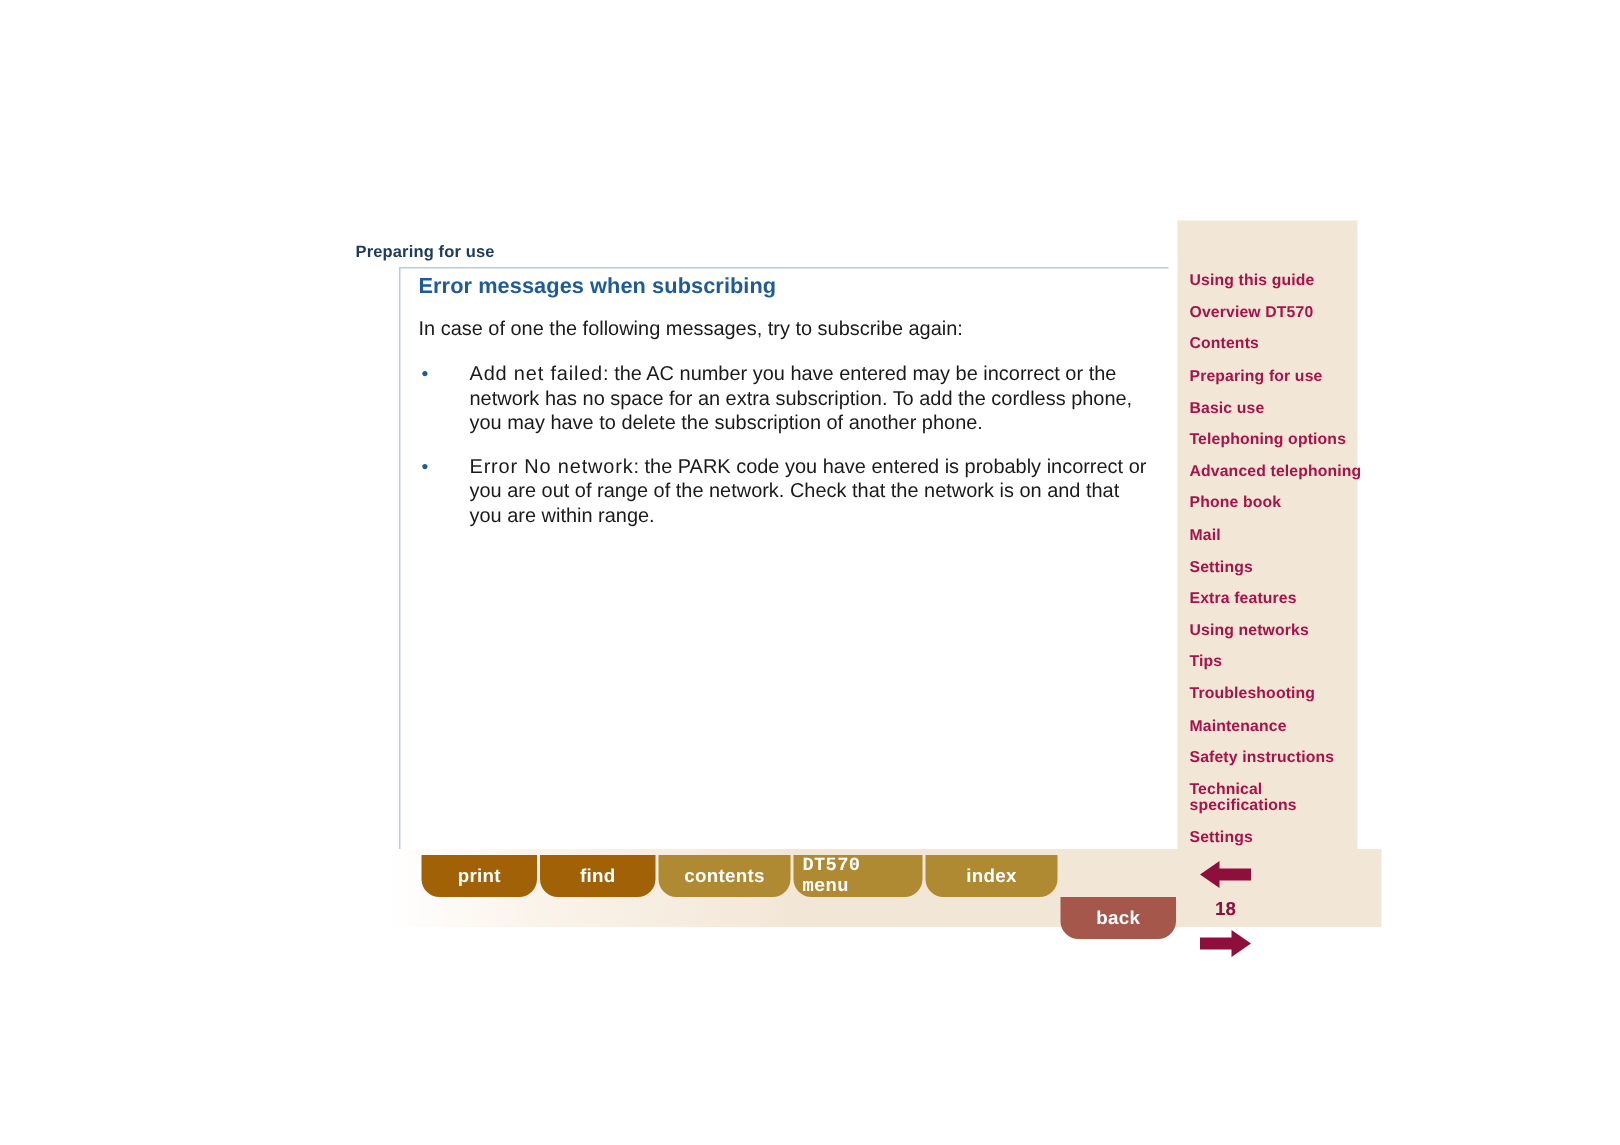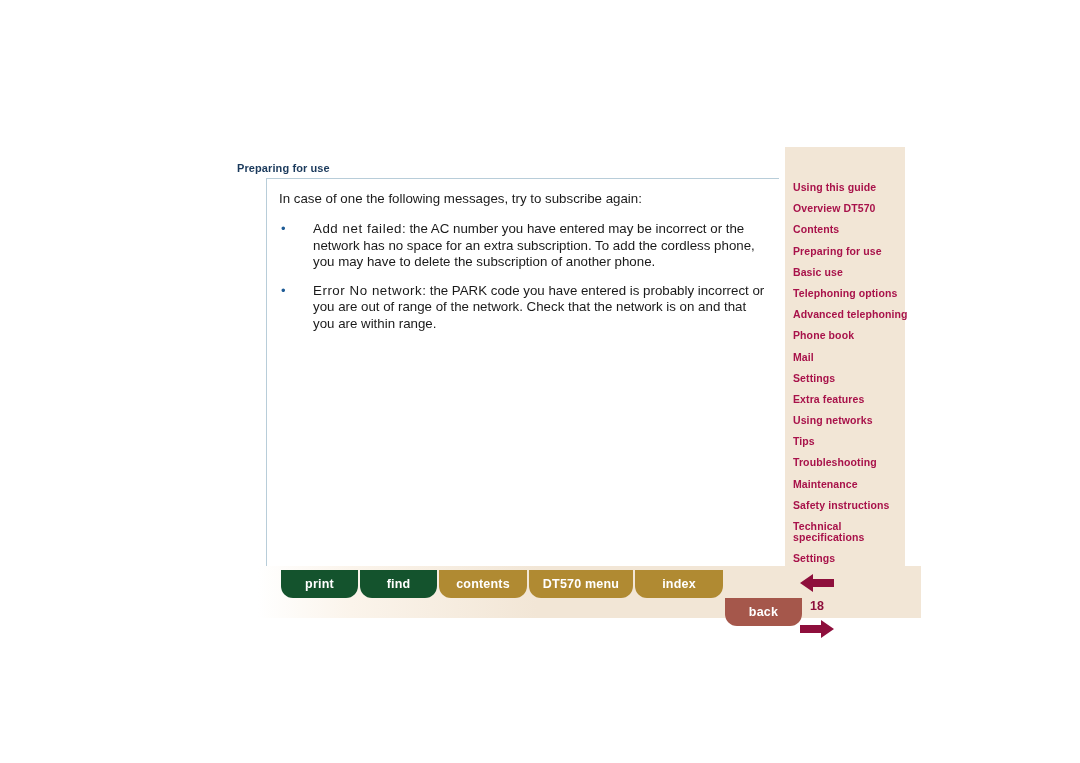--- a/index.html
+++ b/index.html
@@ -153,21 +153,21 @@
     font-weight: bold;
     display: flex;
     align-items: center;
     justify-content: center;
     cursor: pointer;
     letter-spacing: 0.2px;
     box-sizing: border-box;
     padding: 0 6px;
   }
 
-  .nav-button.red   { background: #14532d; }
+  .nav-button.red   { background: #a16207; }
   .nav-button.gold  { background: #b08a32; }
   .nav-button.brown { background: #a5574b; }
 
   
   #pager {
     position: absolute;
     left: 800px;
     top: 573px;
     display: flex;
     align-items: center;
@@ -185,20 +185,21 @@
 </style>
 </head>
 <body>
 
 <div id="page-root">
 
   <div id="breadcrumb">Preparing for use</div>
 
   <div id="content-area">
     <div id="content-inner">
+      <h1 id="page-title">Error messages when subscribing</h1>
       <p id="intro-text">In case of one the following messages, try to subscribe again:</p>
       <ul id="bullet-list">
           <li><span class="bullet-dot">•</span><span class="term">Add net failed</span><span>: the AC number you have entered may be incorrect or the network has no space for an extra subscription. To add the cordless phone, you may have to delete the subscription of another phone.</span></li>
           <li><span class="bullet-dot">•</span><span class="term">Error No network</span><span>: the PARK code you have entered is probably incorrect or you are out of range of the network. Check that the network is on and that you are within range.</span></li>
         </ul>
     </div>
   </div>
 
   <div id="side-panel">
     <div id="side-nav">
@@ -223,21 +224,21 @@
         <div class="nav-item">Settings</div>
       </div>
   </div>
 
   <div id="footer-bar"></div>
 
   <div id="button-row">
       <div class="nav-button red" style="width: 77px;">print</div>
       <div class="nav-button red" style="width: 77px;">find</div>
       <div class="nav-button gold" style="width: 88px;">contents</div>
-      <div class="nav-button gold" style="width: 104px;">DT570 menu</div>
+      <div class="nav-button gold" style="width: 86px; font-family: Liberation Mono, monospace;">DT570 menu</div>
       <div class="nav-button gold" style="width: 88px;">index</div>
       <div class="nav-button brown" style="width: 77px; margin-top: 28px;">back</div>
     </div>
 
   <div id="pager">
     <span>
       <svg class="arrow-svg" width="34" height="20" viewBox="0 0 34 20" aria-hidden="true">
         <path d="M0,10 L13,1 L13,6 L34,6 L34,14 L13,14 L13,19 Z" fill="#8e0f3c"></path>
       </svg>
     </span>

